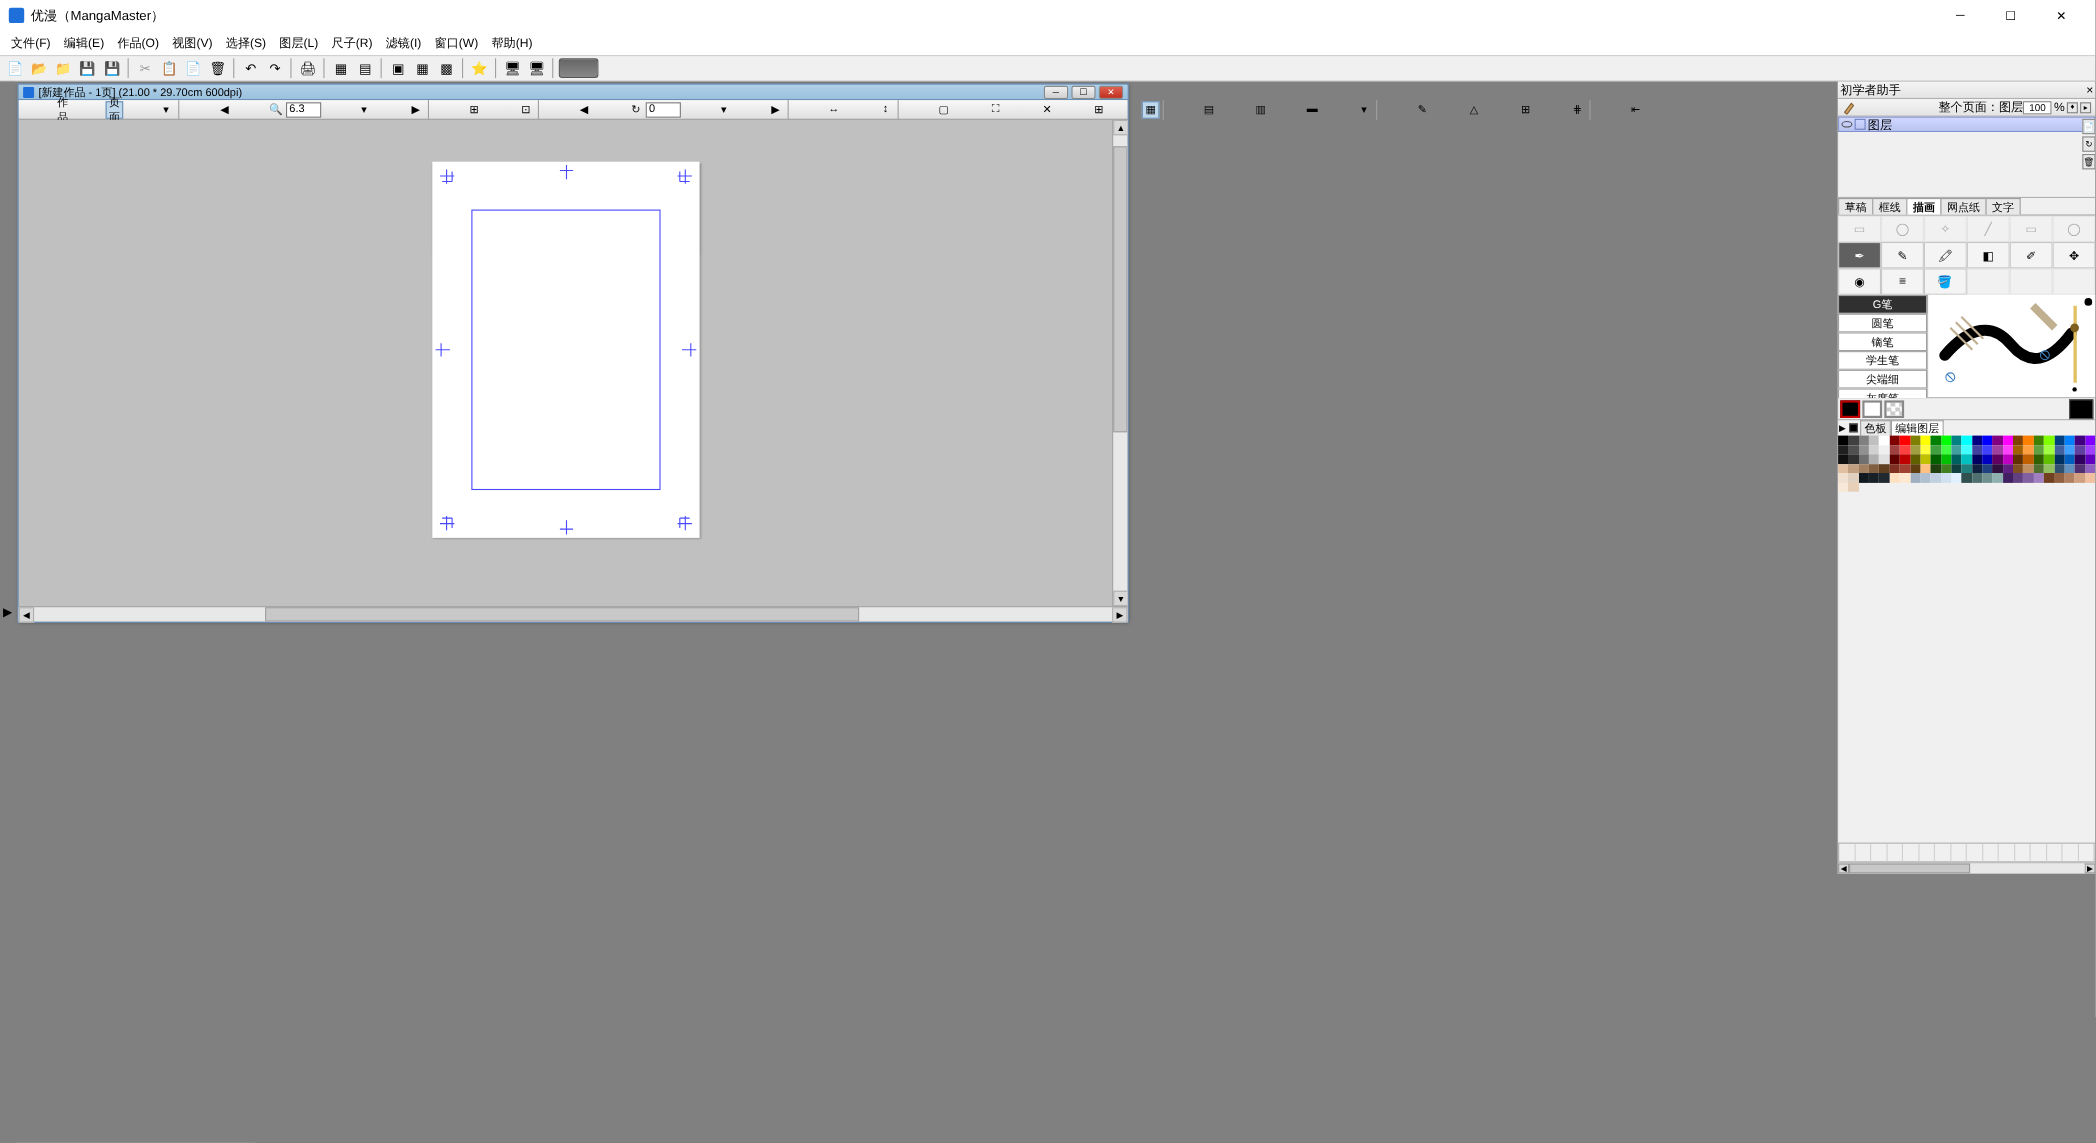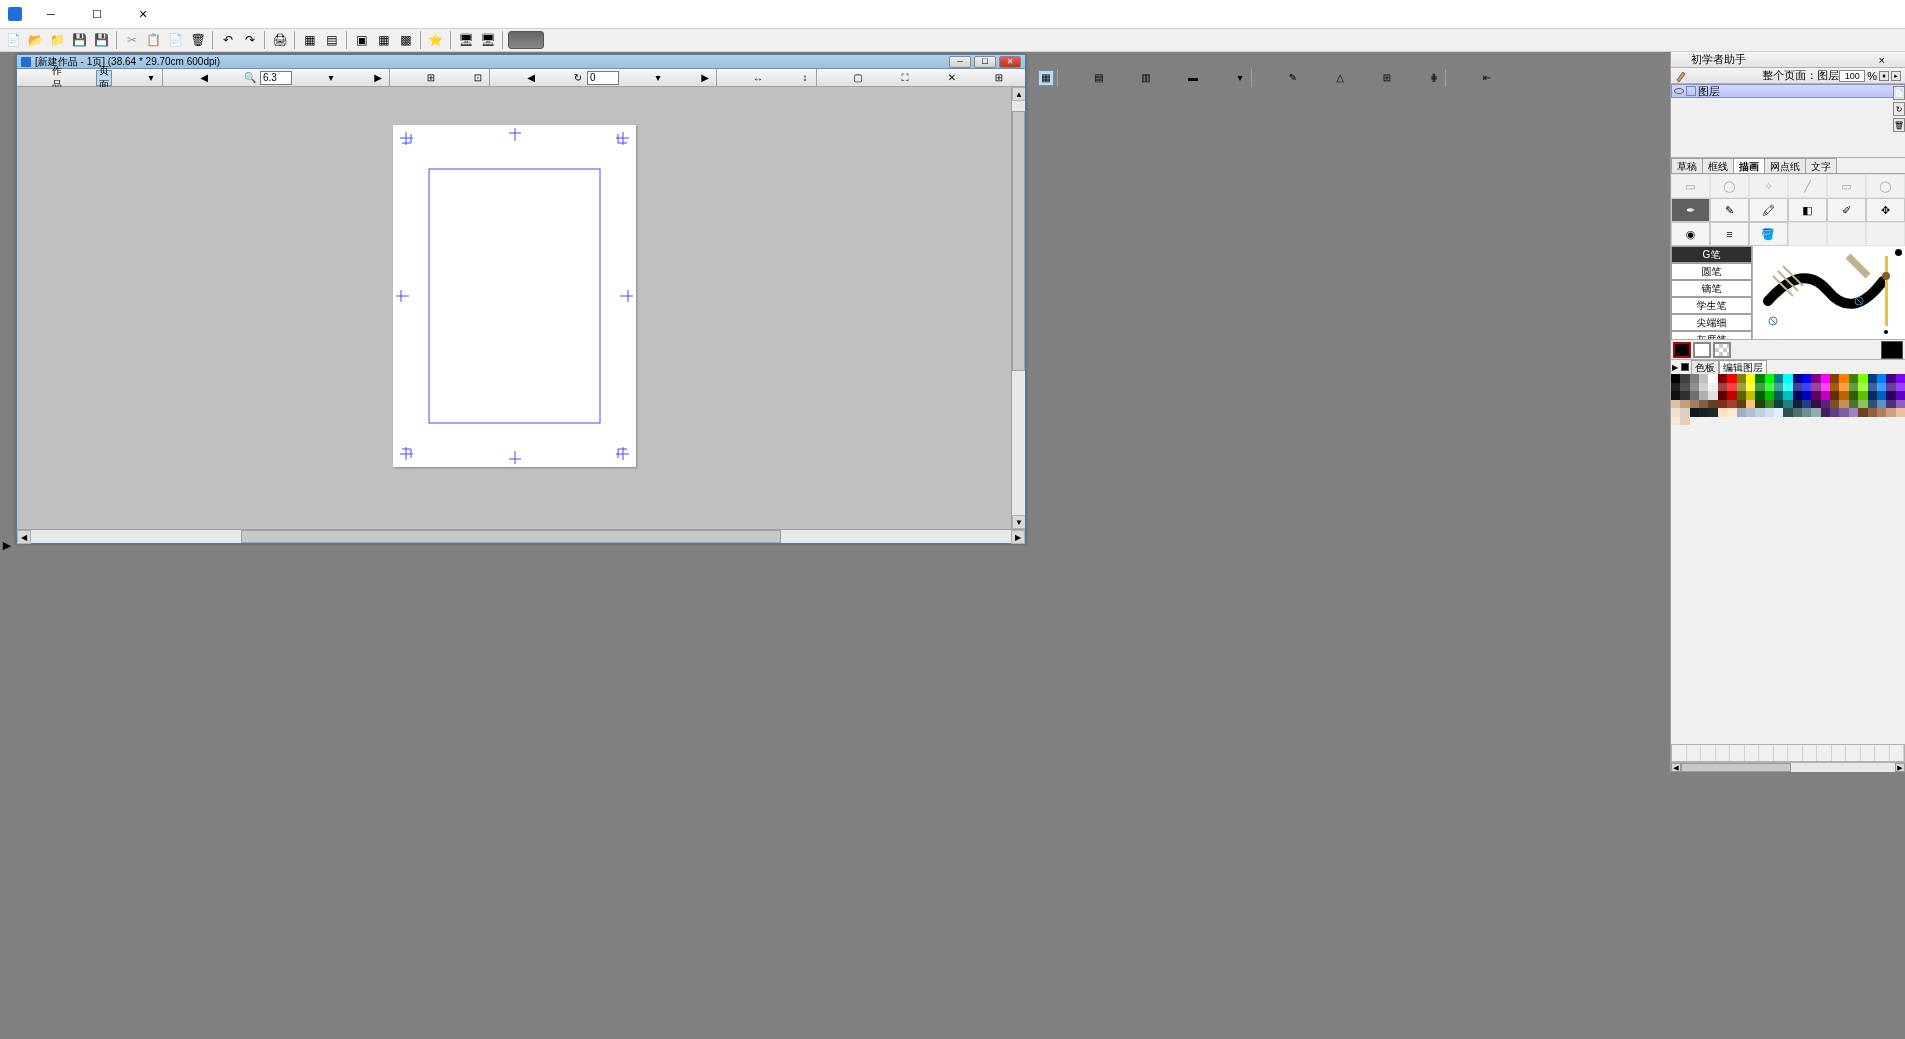--- a/index.html
+++ b/index.html
@@ -45,21 +45,21 @@
 .vscroll { width: 14px; background: #e8e8e8; border-left: 1px solid #a0a0a0; display: flex; flex-direction: column; }
 .vscroll .arrow, .hscroll .arrow { height: 14px; width: 14px; background: #d8d8d8; border: 1px solid #b0b0b0; display: flex; align-items: center; justify-content: center; font-size: 8px; cursor: pointer; }
 .vscroll .track { flex: 1; position: relative; }
 .vscroll .thumb { position: absolute; left: 0; right: 0; top: 10px; height: 260px; background: #c8c8c8; border: 1px solid #a0a0a0; }
 .hscroll { height: 14px; background: #e8e8e8; border-top: 1px solid #a0a0a0; display: flex; }
 .hscroll .track { flex: 1; position: relative; }
 .hscroll .thumb { position: absolute; top: 0; bottom: 0; left: 210px; width: 540px; background: #c8c8c8; border: 1px solid #a0a0a0; }
 
 .right-panels { width: 235px; margin-left: auto; background: #f0f0f0; border-left: 1px solid #a0a0a0; display: flex; flex-direction: column; height: 720px; }
 
-.helper-title { height: 16px; background: linear-gradient(#f4f4f4,#e4e4e4); border-bottom: 1px solid #b0b0b0; display: flex; align-items: center; padding: 0 20px; font-size: 10px; justify-content: flex-end; }
+.helper-title { height: 16px; background: linear-gradient(#f4f4f4,#e4e4e4); border-bottom: 1px solid #b0b0b0; display: flex; align-items: center; padding: 0 2px; font-size: 10px; justify-content: flex-end; }
 .helper-title .x { margin-left: auto; cursor: pointer; }
 
 .editor-row { height: 16px; background: linear-gradient(#f4f4f4,#e4e4e4); border-bottom: 1px solid #b0b0b0; display: flex; align-items: center; padding: 0 4px; font-size: 10px; }
 .editor-row .pen-icon { width: 12px; height: 12px; margin-right: 4px; }
 .editor-row .right-ctrls { margin-left: auto; display: flex; align-items: center; gap: 2px; }
 .pct-box { width: 26px; height: 12px; border: 1px solid #888; background: #fff; font-size: 9px; text-align: center; }
 .mini-btn { width: 10px; height: 10px; border: 1px solid #808080; background: #e8e8e8; font-size: 7px; display: flex; align-items: center; justify-content: center; cursor: pointer; }
 
 .layer-strip { height: 74px; border-bottom: 1px solid #b0b0b0; display: flex; position: relative; }
 .layer-left { width: 114px; border-right: 1px solid #b0b0b0; }
@@ -108,27 +108,40 @@
 .hscroll-mini .arr { width:10px; border:1px solid #999; background:#d8d8d8; font-size:7px; display:flex; align-items:center; justify-content:center; cursor:pointer; }
 .hscroll-mini .trk { flex:1; background:#e8e8e8; position:relative; }
 .hscroll-mini .thm { position:absolute; left:0; top:0; bottom:0; width:110px; background:#c8c8c8; border:1px solid #999; }
 </style>
 </head>
 <body>
 
 <div class="window">
   <div class="titlebar">
     <div class="icon"></div>
+    <div class="title">优漫（MangaMaster）</div>
     <div class="win-btns">
       <div class="win-btn">─</div>
       <div class="win-btn">☐</div>
       <div class="win-btn close">✕</div>
     </div>
   </div>
 
+  <div class="menubar">
+    <div class="menu">文件(F)</div>
+    <div class="menu">编辑(E)</div>
+    <div class="menu">作品(O)</div>
+    <div class="menu">视图(V)</div>
+    <div class="menu">选择(S)</div>
+    <div class="menu">图层(L)</div>
+    <div class="menu">尺子(R)</div>
+    <div class="menu">滤镜(I)</div>
+    <div class="menu">窗口(W)</div>
+    <div class="menu">帮助(H)</div>
+  </div>
 
   <div class="toolbar-main">
     <div class="tb-btn">📄</div>
     <div class="tb-btn">📂</div>
     <div class="tb-btn">📁</div>
     <div class="tb-btn">💾</div>
     <div class="tb-btn">💾</div>
     <div class="tb-sep"></div>
     <div class="tb-btn" style="opacity:.4">✂</div>
     <div class="tb-btn">📋</div>
@@ -154,21 +167,21 @@
     <div class="tb-sep"></div>
     <div class="tb-special"></div>
   </div>
 
   <div class="workspace">
     <div class="left-handle">▶</div>
 
     <div class="doc-window">
       <div class="doc-title">
         <div class="icon2"></div>
-        <div class="text">[新建作品 - 1页] (38.64 * 29.70cm 600dpi)</div>
+        <div class="text">[新建作品 - 1页] (21.00 * 29.70cm 600dpi)</div>
         <div class="doc-ctrls">
           <div class="doc-ctrl">─</div>
           <div class="doc-ctrl">☐</div>
           <div class="doc-ctrl close-d">✕</div>
         </div>
       </div>
 
       <div class="doc-toolbar">
         <div class="dt-btn">作品</div>
         <div class="dt-btn active">页面</div>

